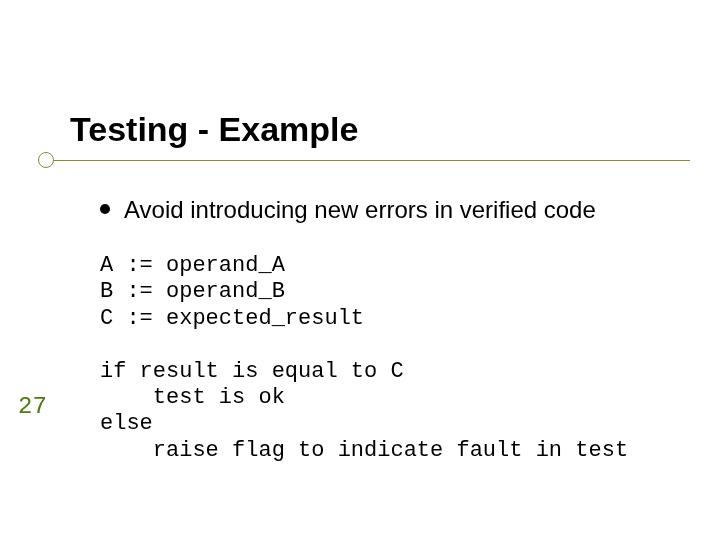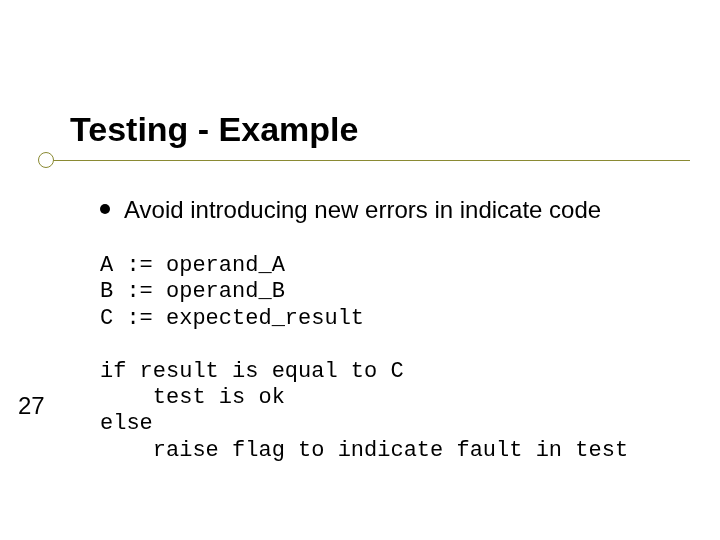--- a/index.html
+++ b/index.html
@@ -77,39 +77,40 @@
     font-size: 22px;
     line-height: 1.2;
     white-space: pre;
     margin-top: 22px;
   }
   .page-num {
     position: absolute;
     left: 18px;
     bottom: 16px;
     font-size: 24px;
-    color: #000000;
+    color: #4d7c0f;
+    font-family: Liberation Mono, monospace;
   }
 </style>
 </head>
 <body>
 
 <div class="slide">
 
   <div class="title-wrap">
     <h1 class="title">Testing - Example</h1>
   </div>
 
   <div class="rule-line"></div>
   <div class="rule-dot"></div>
 
   <div class="body">
     <div class="bullet-row">
       <span class="bullet-dot"></span>
-      <span class="bullet-text">Avoid introducing new errors in indicate code</span>
+      <span class="bullet-text">Avoid introducing new errors in verified code</span>
     </div>
     <div class="code">A := operand_A
 B := operand_B
 C := expected_result
 
 if result is equal to C
     test is ok
 else
     raise flag to indicate fault in test</div>
   </div>

